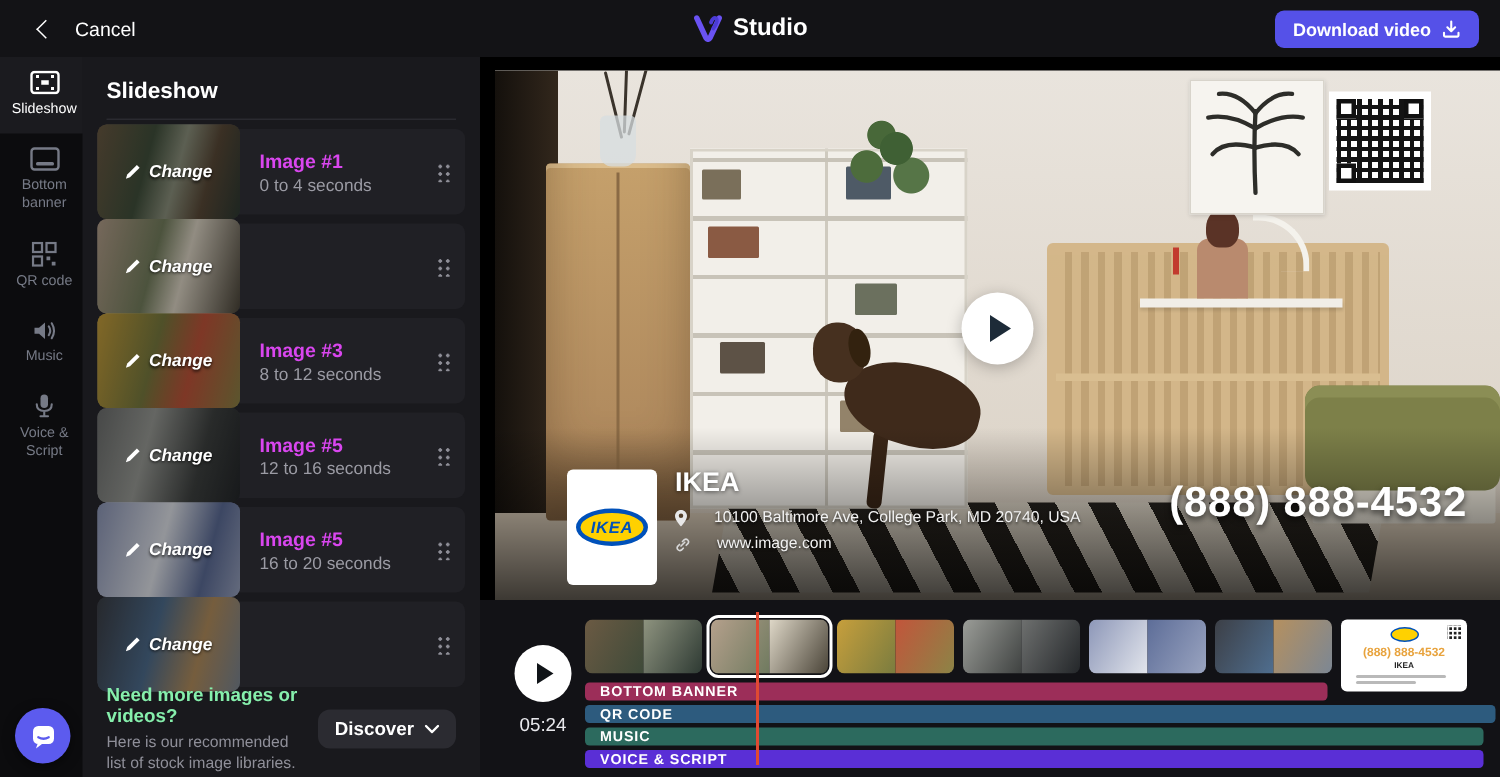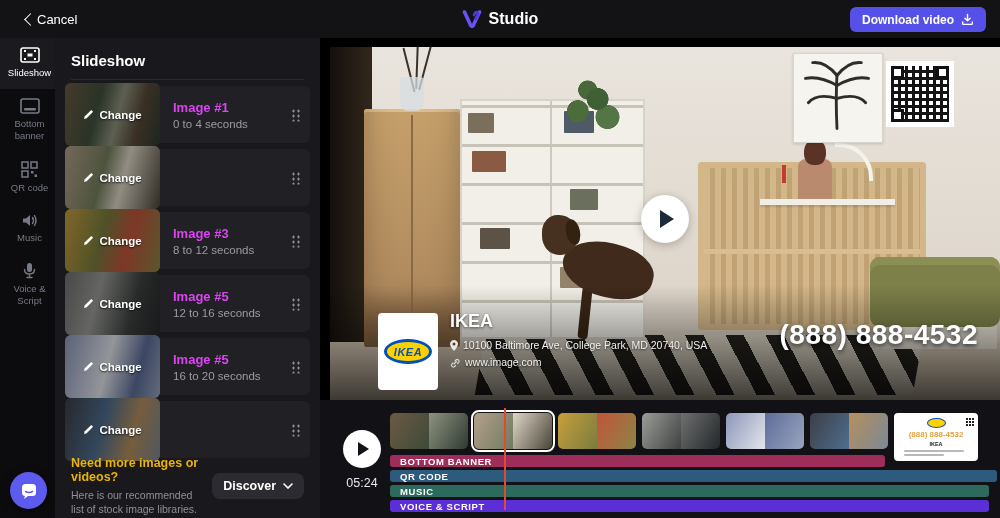--- a/index.html
+++ b/index.html
@@ -1,21 +1,21 @@
 <!DOCTYPE html>
 <html><head>
 <meta charset="utf-8">
 <style>
   html,body{margin:0;padding:0;background:#0c0c0e;width:1000px;height:518px;overflow:hidden;
     font-family:"Liberation Sans",sans-serif;-webkit-font-smoothing:antialiased;}
   .app{position:absolute;inset:0;width:1000px;height:518px;background:#0c0c0e;color:#fff;}
   
   .topbar{position:absolute;left:0;top:0;width:1000px;height:38px;background:#131316;
     border-bottom:1px solid #1e1e23;display:flex;align-items:center;}
-  .cancel{position:absolute;left:26px;top:0;height:38px;display:flex;align-items:center;gap:2px;
+  .cancel{position:absolute;left:26px;top:0;height:38px;display:flex;align-items:center;gap:15px;
     color:#fff;font-size:13px;cursor:pointer;}
   .chev{width:8px;height:8px;border-left:1.8px solid #fff;border-bottom:1.8px solid #fff;
     transform:rotate(45deg);}
   .logo{position:absolute;left:0;right:0;top:0;height:38px;display:flex;align-items:center;
     justify-content:center;gap:7px;font-size:16px;font-weight:bold;pointer-events:none;}
   .dl-btn{position:absolute;right:14px;top:7px;height:25px;background:#5551e8;border-radius:6px;
     display:flex;align-items:center;gap:7px;padding:0 12px;font-size:12px;font-weight:bold;
     color:#fff;cursor:pointer;}
   
   .rail{position:absolute;left:0;top:38px;width:55px;height:480px;background:#0c0c0e;}
@@ -26,41 +26,41 @@
   .fab{position:absolute;left:10px;top:434px;width:37px;height:37px;border-radius:50%;
     background:#5c5bee;display:flex;align-items:center;justify-content:center;cursor:pointer;
     box-shadow:0 2px 8px rgba(0,0,0,.5);}
   
   .panel{position:absolute;left:55px;top:38px;width:265px;height:480px;background:#19191d;}
   .panel-title{margin:14px 0 10px 16px;font-size:15px;font-weight:bold;}
   .panel-hr{height:1px;background:#2a2a30;margin:0 0 8px 16px;width:233px;}
   .rows{position:absolute;left:10px;top:48px;width:245px;}
   .row{position:relative;height:57px;margin-bottom:6px;background:#202025;border-radius:6px;
     display:flex;align-items:center;cursor:pointer;}
-  .thumb{position:relative;width:95px;height:63px;border-radius:6px;overflow:hidden;flex:none;}
+  .thumb{position:relative;width:95px;height:63px;border-radius:6px;overflow:hidden;flex:none;font-style:italic;}
   .thumb::after{content:"";position:absolute;inset:0;background:rgba(0,0,0,.35);}
   .chg{position:absolute;z-index:2;left:0;right:0;top:0;bottom:0;display:flex;align-items:center;
     justify-content:center;gap:5px;color:#fff;font-size:11.5px;font-weight:bold;
     text-shadow:0 1px 2px rgba(0,0,0,.8);}
   .t1{background:linear-gradient(105deg,#6b5a43 0%,#41503c 35%,#8e937f 55%,#5a4a38 75%,#2e3a33 100%);}
   .t2{background:linear-gradient(105deg,#b5a08c 0%,#76805f 40%,#e0d8c8 60%,#4a4438 100%);}
   .t3{background:linear-gradient(105deg,#c79f3c 0%,#7a7c3f 40%,#c2553b 65%,#8c8446 100%);}
   .t4{background:linear-gradient(105deg,#6e706f 0%,#9b9d98 35%,#3f4241 70%,#24272a 100%);}
   .t5{background:linear-gradient(105deg,#8d97b8 0%,#e2e5ec 45%,#5d6d98 75%,#9aa4c0 100%);}
   .t6{background:linear-gradient(105deg,#3c3f46 0%,#4f6e8f 40%,#b5905f 70%,#7c8794 100%);}
   .meta{padding-left:13px;min-width:0;}
   .rt{font-size:13px;font-weight:bold;color:#d946ef;}
   .rs{font-size:11.5px;color:#9b9ba4;margin-top:3px;}
   .rv{font-size:11px;font-weight:bold;color:#8b8cf3;margin-top:3px;}
   .grip{position:absolute;right:10px;top:50%;width:9px;height:13px;transform:translateY(-50%);
     background-image:radial-gradient(circle,#8e8e97 1.1px,transparent 1.3px);
     background-size:5px 5px;cursor:grab;}
   .panel-foot{position:absolute;left:16px;top:418px;width:233px;display:flex;gap:8px;}
   .pf-text{width:145px;}
-  .pf-h{font-size:12.5px;font-weight:bold;color:#eab308;}
+  .pf-h{font-size:12.5px;font-weight:bold;color:#86efac;}
   .pf-s{font-size:10.5px;color:#8f8f99;line-height:1.35;margin-top:4px;}
   .discover{align-self:center;height:26px;background:#2b2b31;border-radius:8px;display:flex;
     align-items:center;gap:7px;padding:0 11px;font-size:12.5px;font-weight:bold;cursor:pointer;}
   
   .stage{position:absolute;left:320px;top:38px;width:680px;height:362px;background:#000;}
   .video{position:absolute;left:10px;top:9px;width:670px;height:353px;overflow:hidden;
     background:linear-gradient(180deg,#e9e4dd 0%,#ded6cb 70%,#d3c6b4 100%);}
   .v-darkleft{position:absolute;left:0;top:0;width:42px;height:353px;
     background:linear-gradient(90deg,#14100c,#32271c);}
   .v-floor{position:absolute;left:0;top:295px;width:670px;height:58px;background:#d8cab6;}
@@ -124,21 +124,21 @@
   .v-shade{position:absolute;left:0;bottom:0;width:670px;height:115px;
     background:linear-gradient(180deg,transparent,rgba(0,0,0,.72));}
   
   .ikea-card{position:absolute;left:48px;top:266px;width:60px;height:77px;background:#fff;
     border-radius:4px;display:flex;align-items:center;justify-content:center;}
   .ikea-oval{width:48px;height:25px;background:#ffd100;border:3px solid #0051ba;border-radius:50%;
     display:flex;align-items:center;justify-content:center;box-sizing:border-box;}
   .ikea-oval span{color:#0051ba;font-size:11px;font-weight:bold;font-style:italic;letter-spacing:.5px;}
   .b-brand{position:absolute;left:120px;top:264px;font-size:18px;font-weight:bold;
     text-shadow:0 1px 3px rgba(0,0,0,.6);}
-  .b-line{position:absolute;left:120px;display:flex;align-items:flex-end;gap:5px;font-size:10.5px;
+  .b-line{position:absolute;left:120px;display:flex;align-items:flex-end;gap:18px;font-size:10.5px;
     color:#f2f2f2;text-shadow:0 1px 2px rgba(0,0,0,.7);}
   .b-phone{position:absolute;right:22px;top:272px;font-size:28px;font-weight:bold;
     letter-spacing:.5px;text-shadow:0 2px 4px rgba(0,0,0,.65);}
   
   .timeline{position:absolute;left:320px;top:400px;width:680px;height:118px;background:#121216;}
   .play-sm{position:absolute;left:23px;top:30px;width:38px;height:38px;border-radius:50%;
     background:#fff;display:flex;align-items:center;justify-content:center;cursor:pointer;}
   .tri-sm{width:0;height:0;border-left:11px solid #101418;border-top:7px solid transparent;
     border-bottom:7px solid transparent;margin-left:3px;}
   .tstamp{position:absolute;left:14px;top:76px;width:56px;text-align:center;font-size:12.5px;

